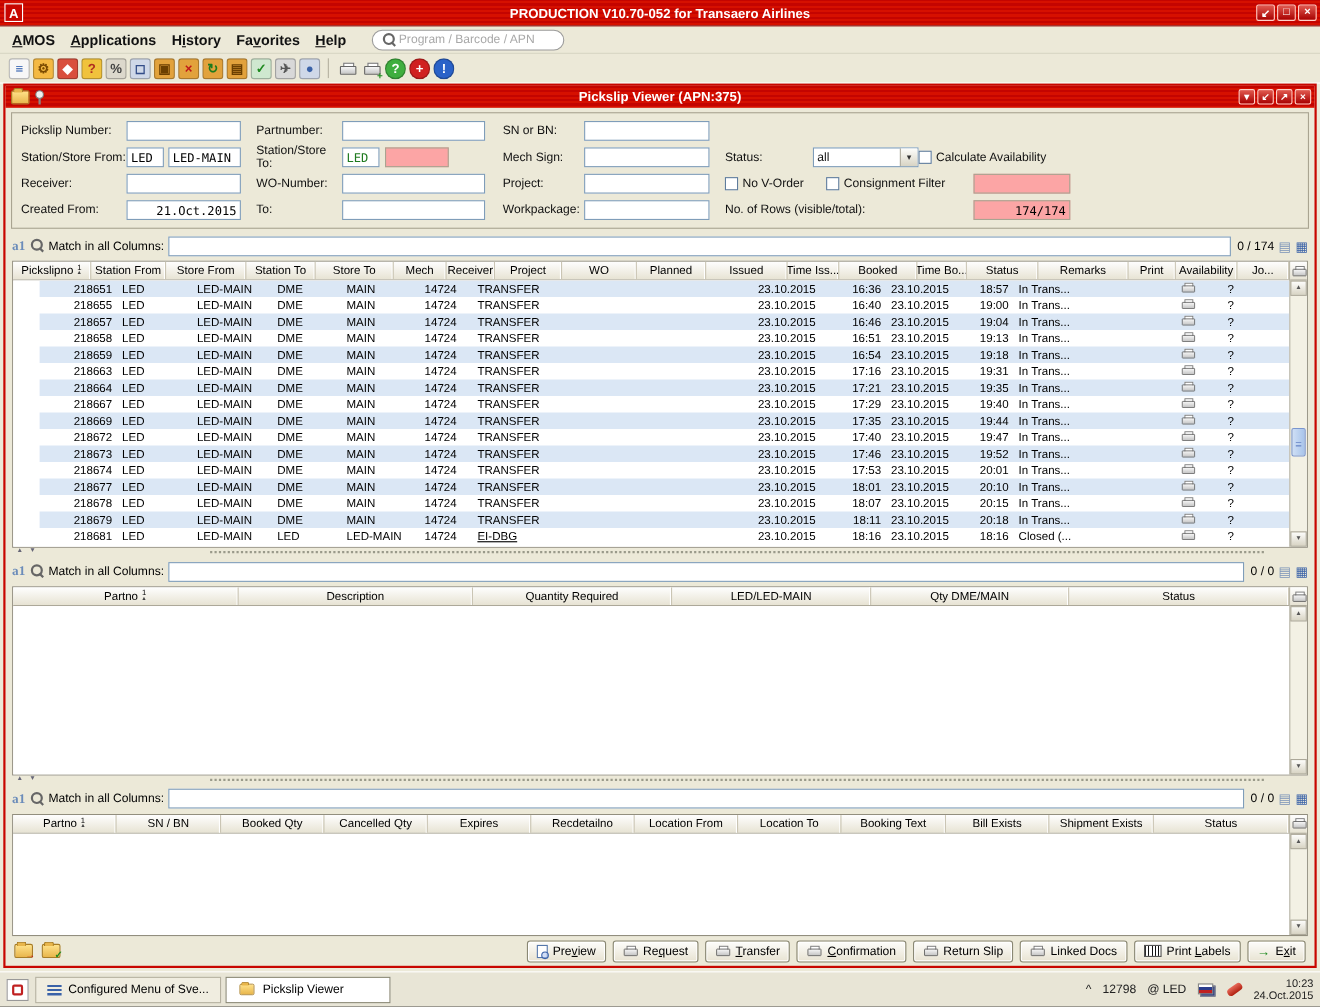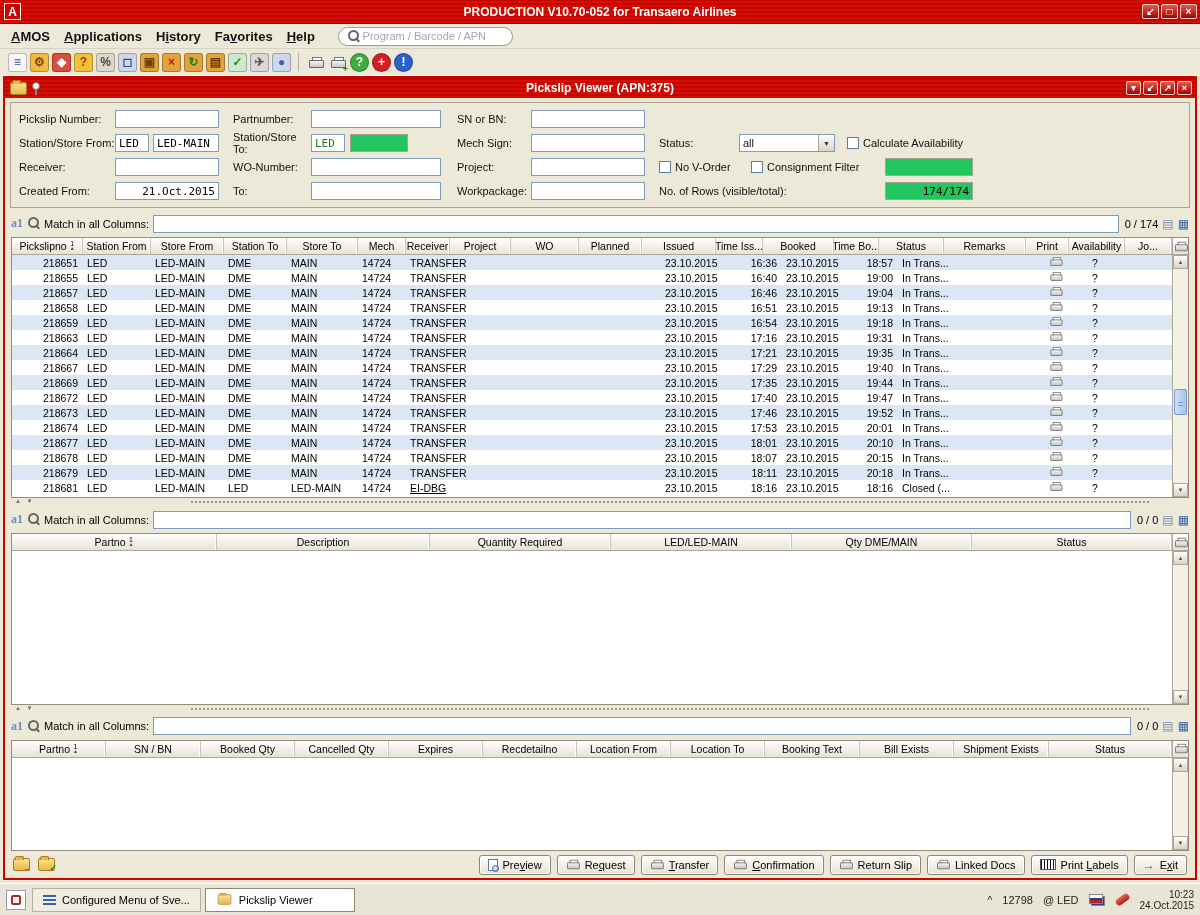--- a/index.html
+++ b/index.html
@@ -63,21 +63,21 @@
     color:#fff; font-size:9px; font-weight:bold; display:flex; align-items:center; justify-content:center; border-radius:2px;}
 
   
   .filter-panel { margin:4px 5px 2px 5px; border:1px solid #a9a491; padding:4px 8px; background:#ece9d8; flex:0 0 auto;}
   .f-row { display:flex; align-items:center; height:24px; font-size:11px; color:#111; }
   .f-lab1 { width:96px; } .f-slot1 { width:104px; display:flex; gap:4px;}
   .f-lab2 { width:78px; margin-left:14px; } .f-slot2 { width:130px; display:flex; gap:5px;}
   .f-lab3 { width:74px; margin-left:16px; } .f-slot3 { width:114px; }
   .f-right { margin-left:14px; display:flex; align-items:center; flex:1; }
   .txt { height:18px; border:1px solid #7f9db9; background:#fff; font-family:"DejaVu Sans Mono",monospace; font-size:11px; padding:0 3px; width:100%;}
-  .txt.dis { background:#22c55e; border-color:#a9a491; }
+  .txt.dis { background:#fca5a5; border-color:#a9a491; }
   .txt.green { color:#1f7a1f; }
   .txt.ra { text-align:right; }
   .cbgroup { display:flex; align-items:center; gap:4px; }
   .cb { width:12px; height:12px; background:#fff; border:1px solid #5f7c9c; display:inline-block; }
   .select { display:flex; width:96px; height:18px; border:1px solid #7f9db9; background:#fff; align-items:center;}
   .select .val { flex:1; font-size:11px; padding-left:3px; }
   .select .arrow { width:16px; height:16px; background:linear-gradient(#fdfdfb,#d8d4c4); border-left:1px solid #aca899;
     display:flex; align-items:center; justify-content:center; font-size:7px; color:#333;}
   .search-btn { display:flex; align-items:center; gap:5px; height:21px; padding:0 14px 0 6px; border:1px solid #8a8874;
     border-radius:2px; background:linear-gradient(#fdfdfb,#e8e3d2); font-size:11px; box-shadow:inset 0 0 0 1px #fff;}
@@ -91,21 +91,21 @@
   .micon.grid { color:#3a62a8; }
 
   
   .tablebox { margin:0 6px; border:1px solid #928e7e; background:#fff; display:flex; min-height:0; flex:0 0 auto;}
   .t-content { flex:1; display:flex; flex-direction:column; min-width:0; }
   .thead { display:flex; height:17px; background:linear-gradient(#fefefe,#e7e3d3); border-bottom:1px solid #aca899; flex:0 0 auto;}
   .th { font-size:10.5px; display:flex; align-items:center; justify-content:center; gap:2px;
     border-right:1px solid #cac5b4; box-shadow:inset -1px 0 0 #fff; overflow:hidden; white-space:nowrap; flex:0 0 auto;}
   .sortind { display:inline-flex; flex-direction:column; align-items:center; line-height:4px; margin-left:1px;}
   .snum { font-size:7px; } .sarr { font-size:5px; color:#444; }
-  .tbody { flex:1; overflow:hidden; position:relative; background:#fff;}
+  .tbody { flex:1; overflow:hidden; position:relative; background:#fff;padding-left:24px;}
   .tr { display:flex; height:15px; align-items:center; }
   .tr.alt { background:#dbe7f5; }
   .td { font-size:10.5px; padding:0 4px; overflow:hidden; white-space:nowrap; border-right:1px solid transparent; flex:0 0 auto;}
   .td.ra { text-align:right; }
   .vscroll { width:16px; border-left:1px solid #aca899; background:#f3f1e4; display:flex; flex-direction:column; flex:0 0 auto;}
   .corner-btn { height:17px; background:linear-gradient(#fefefe,#e7e3d3); border-bottom:1px solid #aca899;
     display:flex; align-items:center; justify-content:center; flex:0 0 auto;}
   .sb-btn { height:14px; background:linear-gradient(#fdfdfb,#d8d4c4); border:1px solid #aca899;
     display:flex; align-items:center; justify-content:center; font-size:6px; color:#555; flex:0 0 auto;}
   .sb-track { flex:1; position:relative; }
@@ -241,21 +241,21 @@
           <input class="txt dis" style="width: 58px;" value="">
         </span>
         <span class="f-lab3">Mech Sign:</span>
         <span class="f-slot3"><input class="txt" value="" style=""></span>
         <span class="f-right">
           <span style="width:80px">Status:</span>
           <span class="select">
             <span class="val">all</span>
             <span class="arrow">▼</span>
           </span>
-          <span class="cbgroup" style="margin-left:12px">
+          <span class="cbgroup" style="margin-left:0">
             <span class="cb"></span>
             <span>Calculate Availability</span>
           </span>
         </span>
       </div>
       <div class="f-row">
         <span class="f-lab1">Receiver:</span>
         <span class="f-slot1">
             <input class="txt" value="" style="">
           </span>

